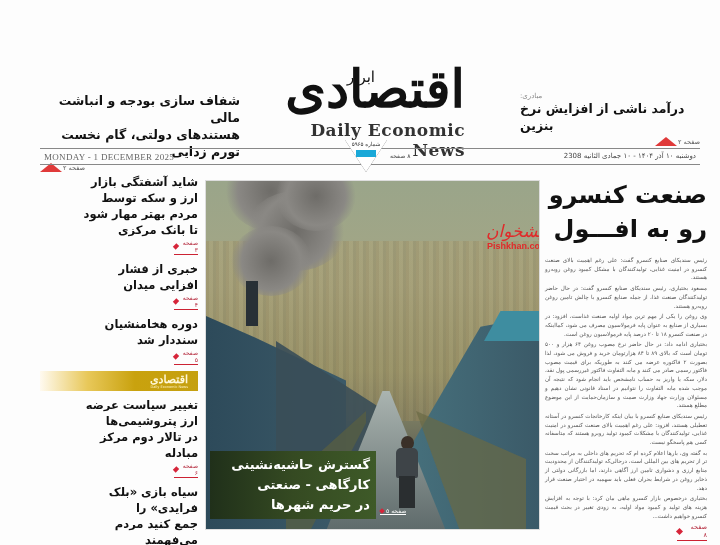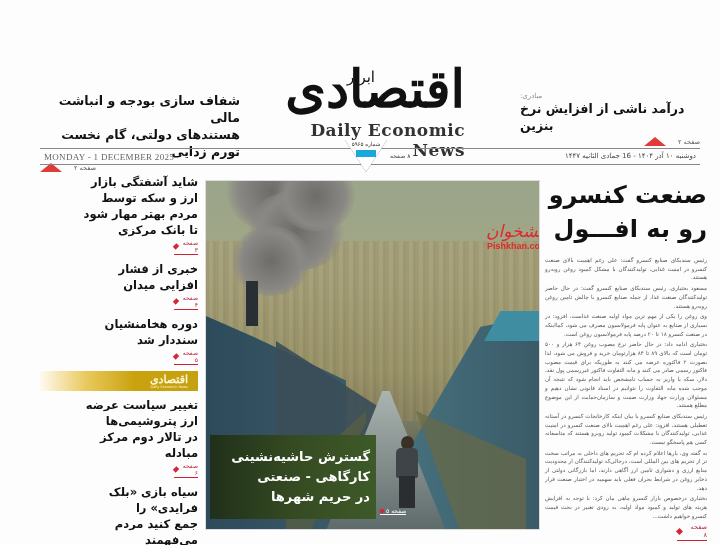--- a/index.html
+++ b/index.html
@@ -12,21 +12,21 @@
   .masthead { position: absolute; left: 255px; top: 62px; width: 210px; height: 90px; text-align: right; }
   .mast-title { font-family: "DejaVu Serif", serif; font-size: 52px; font-weight: bold; line-height: 54px; color: #111; letter-spacing: -2px; }
   .mast-sub { position: absolute; top: 6px; left: 92px; font-family: "DejaVu Serif", serif; font-size: 15px; color: #111; }
   .mast-en { font-family: "DejaVu Serif", serif; font-size: 17px; font-weight: bold; color: #333; letter-spacing: 0.5px; margin-top: 4px; }
 
   
   .top-left { position: absolute; left: 40px; top: 92px; width: 200px; text-align: right; }
   .top-right { position: absolute; left: 520px; top: 92px; width: 180px; text-align: left; }
   .kicker { font-size: 7px; color: #888; }
   .top-head { font-size: 12.5px; font-weight: bold; line-height: 17px; color: #111; }
-  .page-ref { display: flex; align-items: center; gap: 12px; font-size: 6.5px; color: #555; margin-top: 3px; }
+  .page-ref { display: flex; align-items: center; gap: 1px; font-size: 6.5px; color: #555; margin-top: 3px; }
   .top-left .page-ref { justify-content: flex-start; direction: ltr; }
   .top-right .page-ref { justify-content: flex-end; }
   .red-tri { width: 0; height: 0; border-left: 11px solid transparent; border-right: 11px solid transparent; border-bottom: 9px solid #e03a3a; }
 
   
   .rule { position: absolute; height: 1px; background: #888; }
   .date-en { position: absolute; left: 44px; top: 152px; font-family: "Liberation Serif", serif; font-size: 9px; color: #666; letter-spacing: 0.3px; }
   .date-fa { position: absolute; right: 24px; top: 152px; font-size: 7px; color: #444; direction: rtl; }
   .issue-badge { position: absolute; left: 345px; top: 140px; width: 0; height: 0; border-left: 21px solid transparent; border-right: 21px solid transparent; border-top: 32px solid #fff; filter: drop-shadow(0 0 0.6px #444); }
   .issue-inner { position: absolute; left: 356px; top: 150px; width: 20px; height: 7px; background: #1aa8d8; }
@@ -55,21 +55,21 @@
   .shed-right { position: absolute; right: 0; top: 135px; width: 130px; height: 215px; background: linear-gradient(to left, #3b5a68, #46707c); clip-path: polygon(100% 0, 55% 5%, 0 62%, 0 100%, 100% 100%); }
   .roof-r { position: absolute; right: 0; top: 130px; width: 55px; height: 30px; background: #3e8da0; clip-path: polygon(30% 0, 100% 0, 100% 100%, 0 100%); }
   .road { position: absolute; left: 120px; top: 210px; width: 120px; height: 140px; background: linear-gradient(to bottom, #aab4b0, #5e6a6a); clip-path: polygon(47% 0, 53% 0, 100% 100%, 0 100%); }
   .grass-l { position: absolute; left: 80px; top: 230px; width: 80px; height: 120px; background: #5a6040; clip-path: polygon(100% 0, 100% 10%, 30% 100%, 0 100%, 0 60%); opacity: 0.7; }
   .grass-r { position: absolute; left: 210px; top: 230px; width: 110px; height: 120px; background: #6a6a44; clip-path: polygon(0 0, 100% 40%, 100% 100%, 40% 100%); opacity: 0.7; }
   .child { position: absolute; left: 186px; top: 255px; width: 30px; height: 72px; }
   .child-head { position: absolute; left: 9px; top: 0; width: 13px; height: 14px; border-radius: 50%; background: #3a3028; }
   .child-body { position: absolute; left: 4px; top: 12px; width: 22px; height: 30px; background: #3e4448; border-radius: 5px 5px 2px 2px; }
   .child-legs { position: absolute; left: 7px; top: 40px; width: 16px; height: 32px; background: #2a2e30; }
 
-  .photo-caption { position: absolute; left: 4px; bottom: 10px; width: 166px; padding: 12px 6px; background: linear-gradient(to right, #20301a, #354a22, #3e5a28); text-align: right; }
+  .photo-caption { position: absolute; left: 4px; bottom: 10px; width: 166px; padding: 4px 6px; background: linear-gradient(to right, #20301a, #354a22, #3e5a28); text-align: right; }
   .photo-caption-text { font-size: 13px; font-weight: bold; color: #fff; line-height: 20px; }
   .photo-ref { position: absolute; left: 174px; bottom: 14px; font-size: 6px; color: #fff; display: flex; align-items: center; gap: 2px; border-bottom: 1px solid #fff; }
   .photo-ref .red-dot { width: 4px; height: 4px; }
 
   .watermark { position: absolute; left: 280px; top: 40px; text-align: right; }
   .wm-fa { font-family: "DejaVu Serif", serif; font-size: 17px; color: #e02a2a; font-style: italic; }
   .wm-en { font-family: "Liberation Sans", sans-serif; font-size: 9px; color: #e02a2a; font-weight: bold; }
 
   
   .right-col { position: absolute; left: 545px; top: 178px; width: 162px; text-align: right; }
@@ -103,21 +103,21 @@
     <div class="top-head">درآمد ناشی از افزایش نرخ بنزین</div>
     <div class="page-ref" style="justify-content:flex-start;">
       <span>صفحه ۲</span>
       <span class="red-tri"></span>
     </div>
   </div>
 
   <div class="rule" style="left:40px; top:148px; width:660px;"></div>
   <div class="rule" style="left:40px; top:164px; width:660px;"></div>
   <div class="date-en">MONDAY - 1 DECEMBER 2025</div>
-  <div class="date-fa">دوشنبه ۱۰ آذر ۱۴۰۴ - 16 جمادی الثانیه ۱۴۴۷</div>
+  <div class="date-fa">دوشنبه ۱۰ آذر ۱۴۰۴ - ۱۰ جمادی الثانیه 2308</div>
   <div class="issue-badge"></div>
   <div class="issue-inner"></div>
   <div class="issue-no" dir="rtl">شماره ۵۹۶۵</div>
   <div class="pages-count" dir="rtl">۸ صفحه</div>
 
   <div class="left-col">
     <div class="story" dir="rtl">
       <div class="story-head">شاید آشفتگی بازار ارز و سکه توسط</div>
       <div class="story-head">مردم بهتر مهار شود تا بانک مرکزی</div>
       <div class="story-ref">

